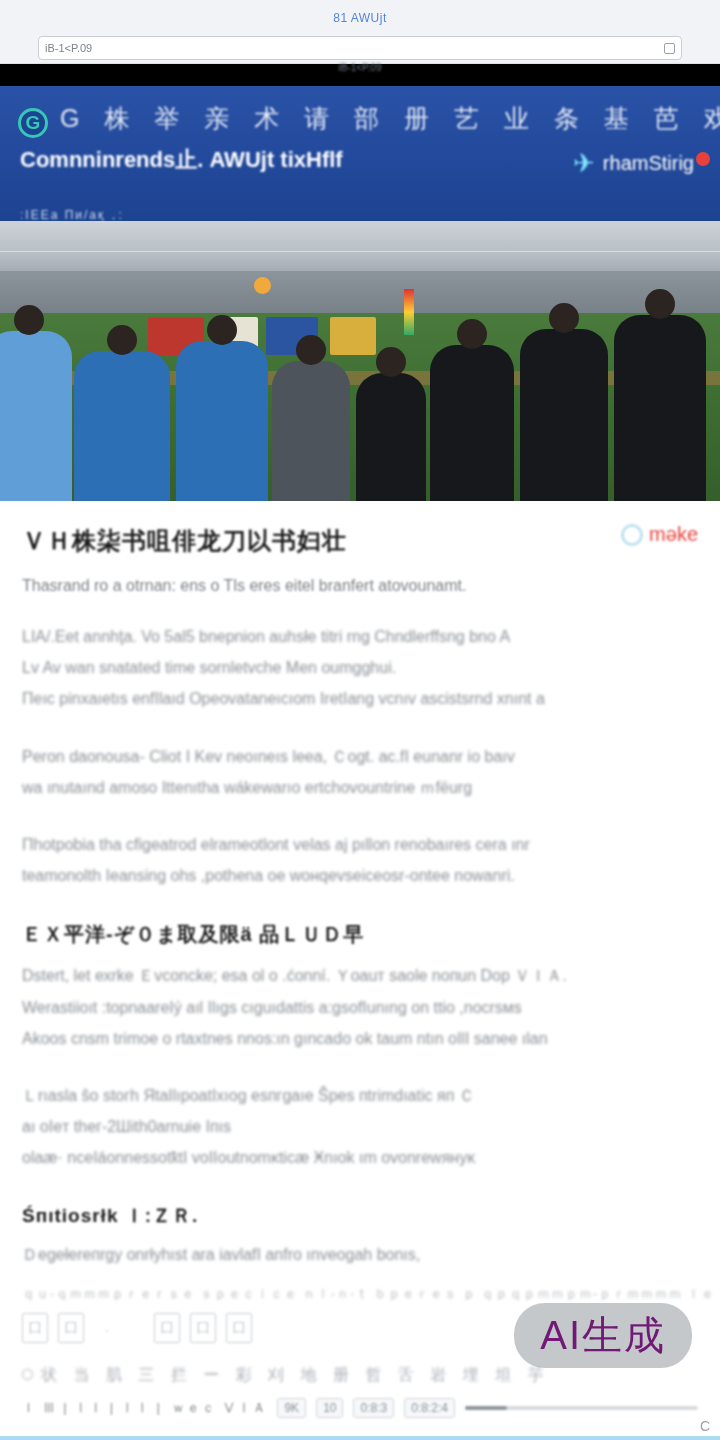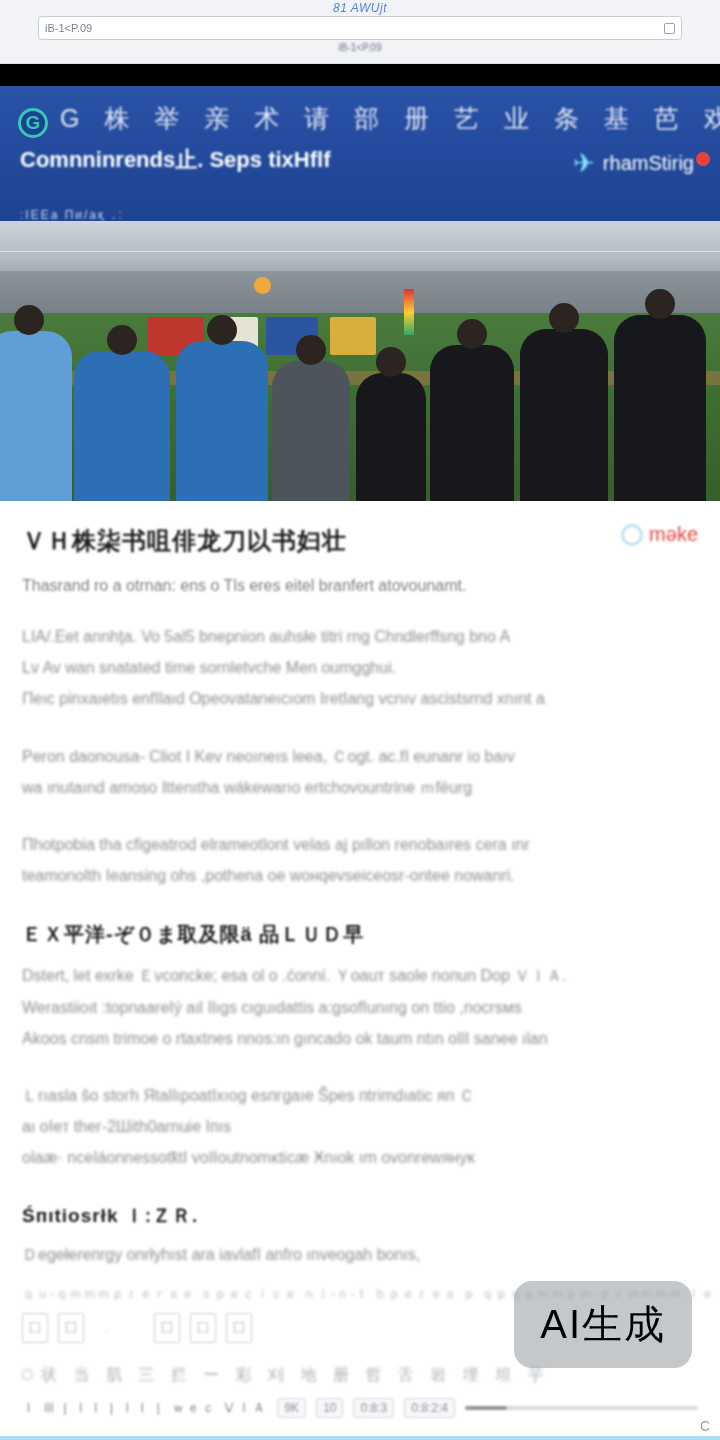--- a/index.html
+++ b/index.html
@@ -9,22 +9,22 @@
     font-family:"Liberation Sans", sans-serif;
     background:#ffffff; position:relative;
   }
 
   
   .chrome {
     background:#f1f3f6; height:64px; width:100%;
     border-bottom:1px solid #dcdfe4; position:relative;
   }
   .chrome-top {
-    height:16px; display:flex; align-items:center; justify-content:center;
-    font-size:12px; color:#3a6fd8; letter-spacing:.5px; opacity:.85;font-style:italic;
+    height:36px; display:flex; align-items:center; justify-content:center;
+    font-size:12px; color:#3a6fd8; letter-spacing:.5px; opacity:.85;
   }
   .chrome-top .glyph { filter: blur(.6px); }
   .urlbar {
     margin:0 38px; height:24px; background:#ffffff;
     border:1px solid #c9ced6; border-radius:4px;
     display:flex; align-items:center; padding:0 6px;
     font-size:11px; color:#7c838d;
   }
   .urlbar .url-text { flex:1; filter:blur(.7px); }
   .urlbar .tab-square {
@@ -202,22 +202,22 @@
   .playerbar .track {
     flex:1; height:4px; background:#d7dbe0; border-radius:2px; position:relative;
   }
   .playerbar .track .fill {
     position:absolute; left:0; top:0; bottom:0; width:18%;
     background:#8f969d; border-radius:2px;
   }
 
   .watermark {
     position:absolute; right:28px; bottom:72px;
-    background:rgba(150,155,160,.55); color:#000000;
-    font-size:40px; padding:16px 26px; border-radius:18px;
+    background:rgba(150,155,160,.55); color:#701a75;
+    font-size:40px; padding:5px 26px; border-radius:31px;
     letter-spacing:2px;
   }
   .corner-c {
     position:absolute; right:10px; bottom:6px;
     font-size:14px; color:#9aa1a8; filter:blur(.6px);
   }
   .progress-strip {
     position:absolute; left:0; right:0; bottom:0; height:4px;
     background:#5ab6e8; opacity:.5;
   }
@@ -235,21 +235,21 @@
   </div>
   <div class="chrome-sub">iB-1&lt;P.09</div>
 </div>
 
 <div class="blackbar"></div>
 
 <div class="hero">
   <div class="hero-cjk">G 株 举 亲 术 请 部 册 艺 业 条 基 芭 戏 巨 报</div>
   <div class="hero-logo">G</div>
   <div class="hero-title">
-    <span>Comnninrends止. Seps tixHflf</span>
+    <span>Comnninrends止. AWUjt tixHflf</span>
   </div>
   <div class="hero-sub">:ІЕЕа Пи/ақ ․:</div>
   <div class="hero-brand">
     <span class="mark">✈</span>
     <span>rhamStirig</span>
   </div>
   <div class="hero-dot"></div>
 </div>
 
 <div class="photo">

